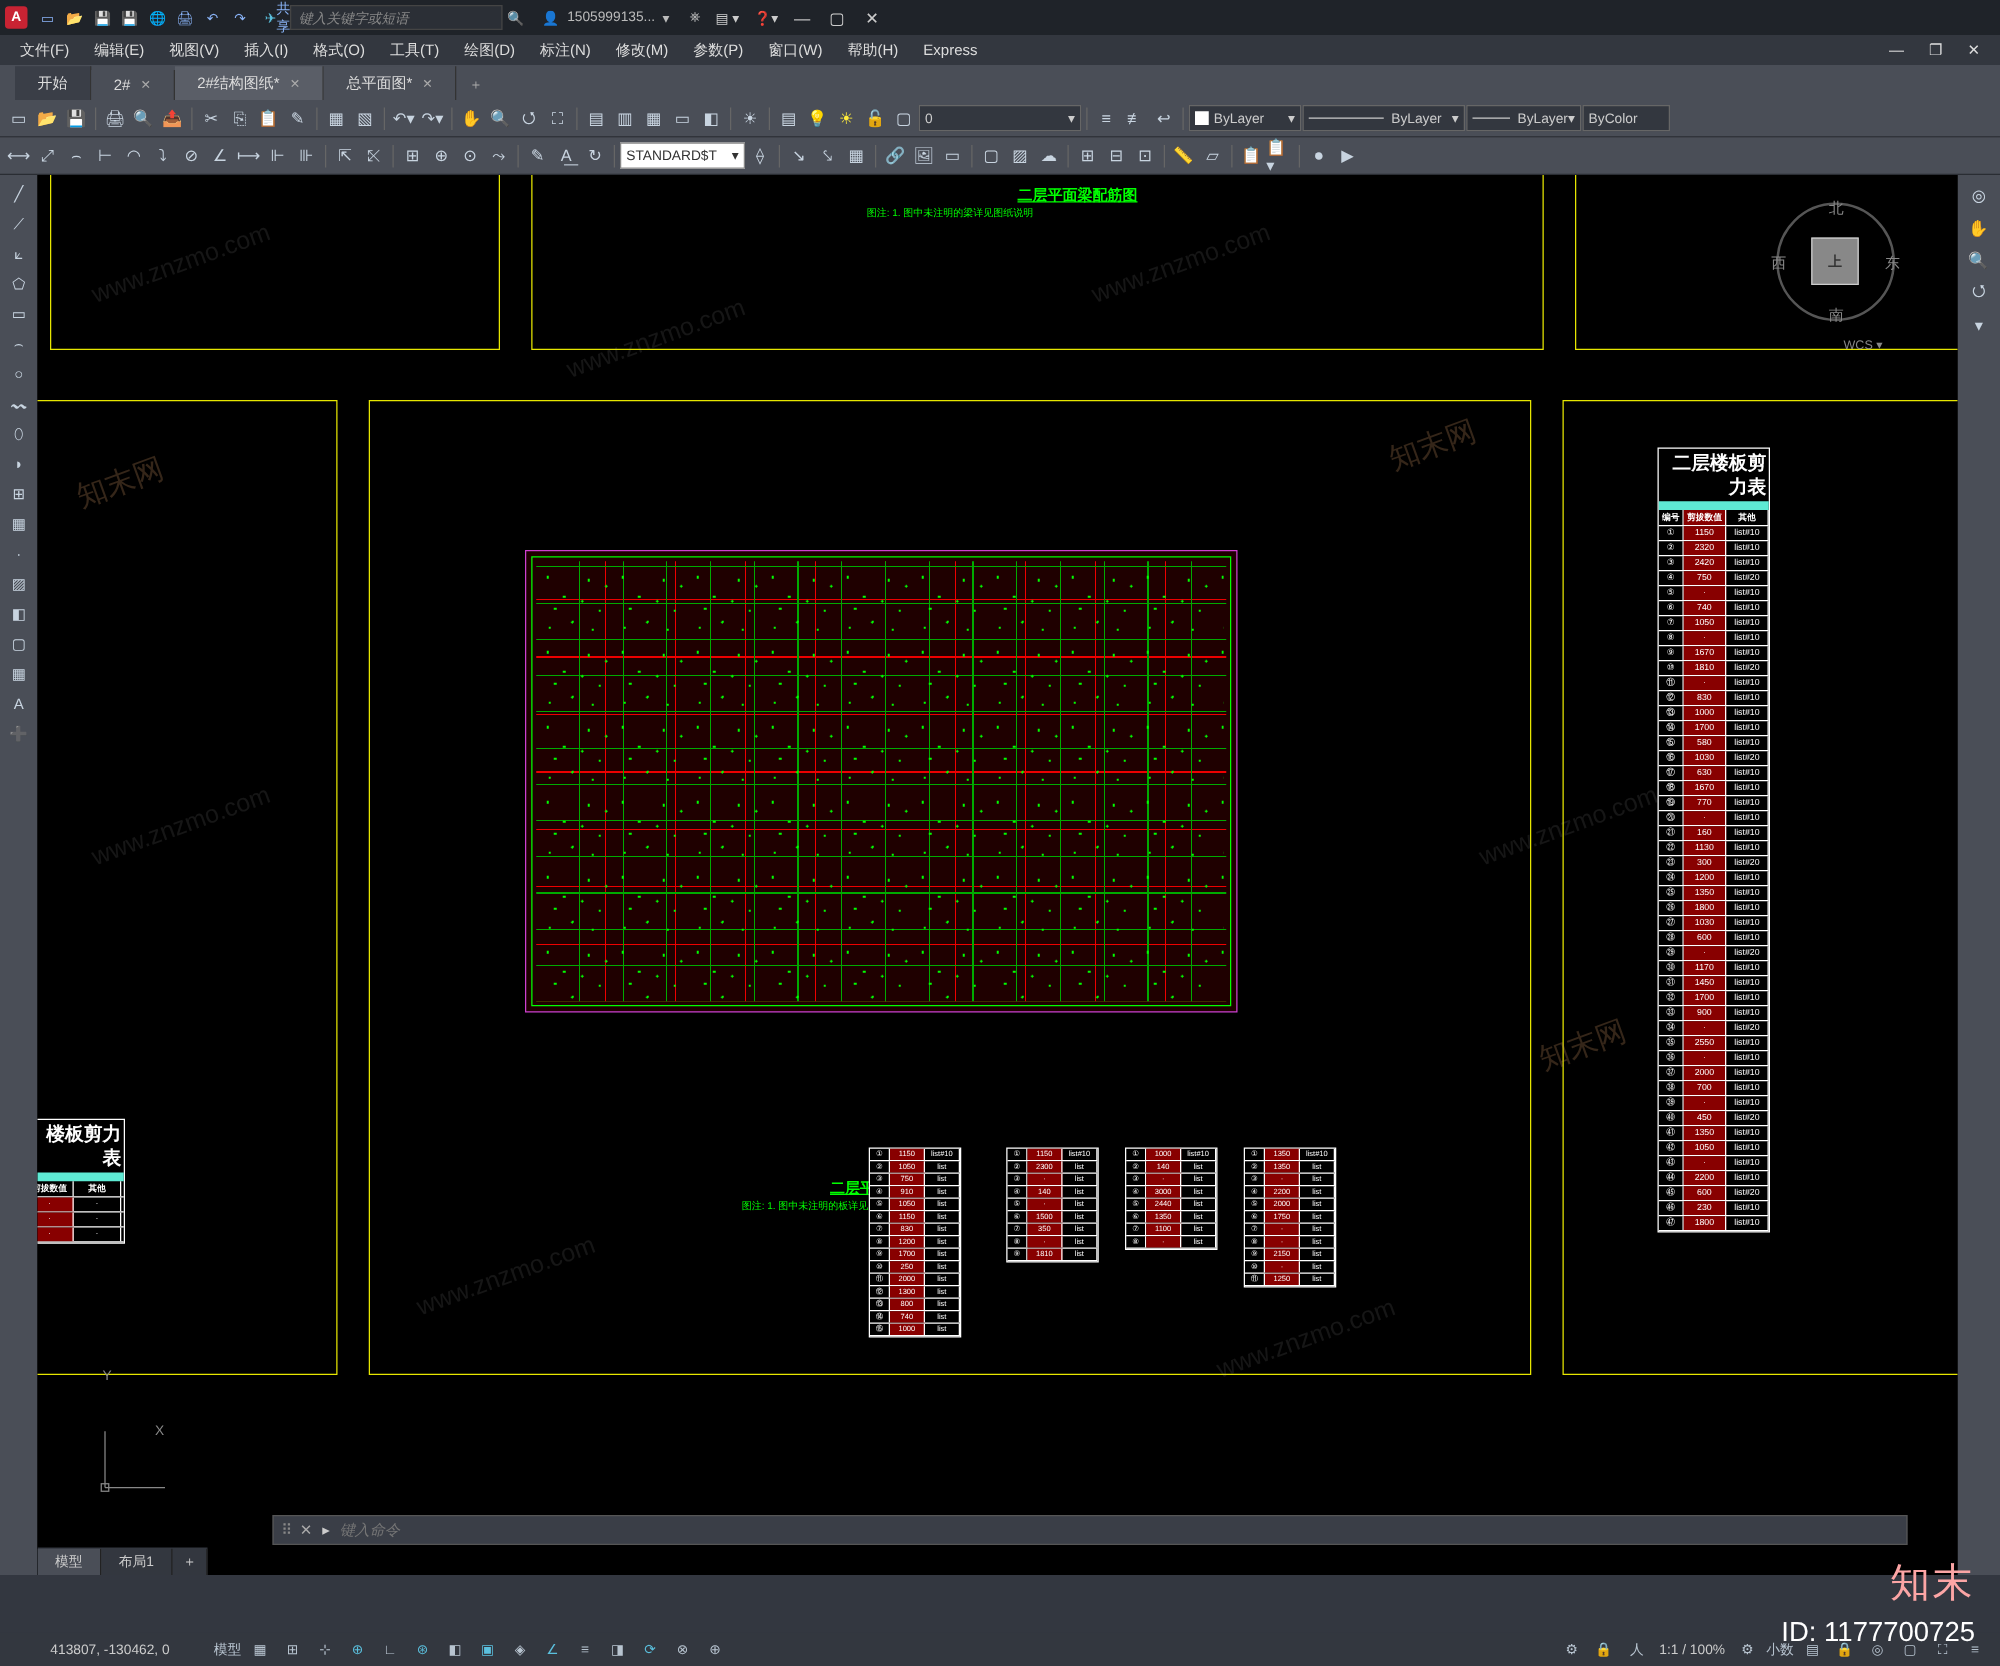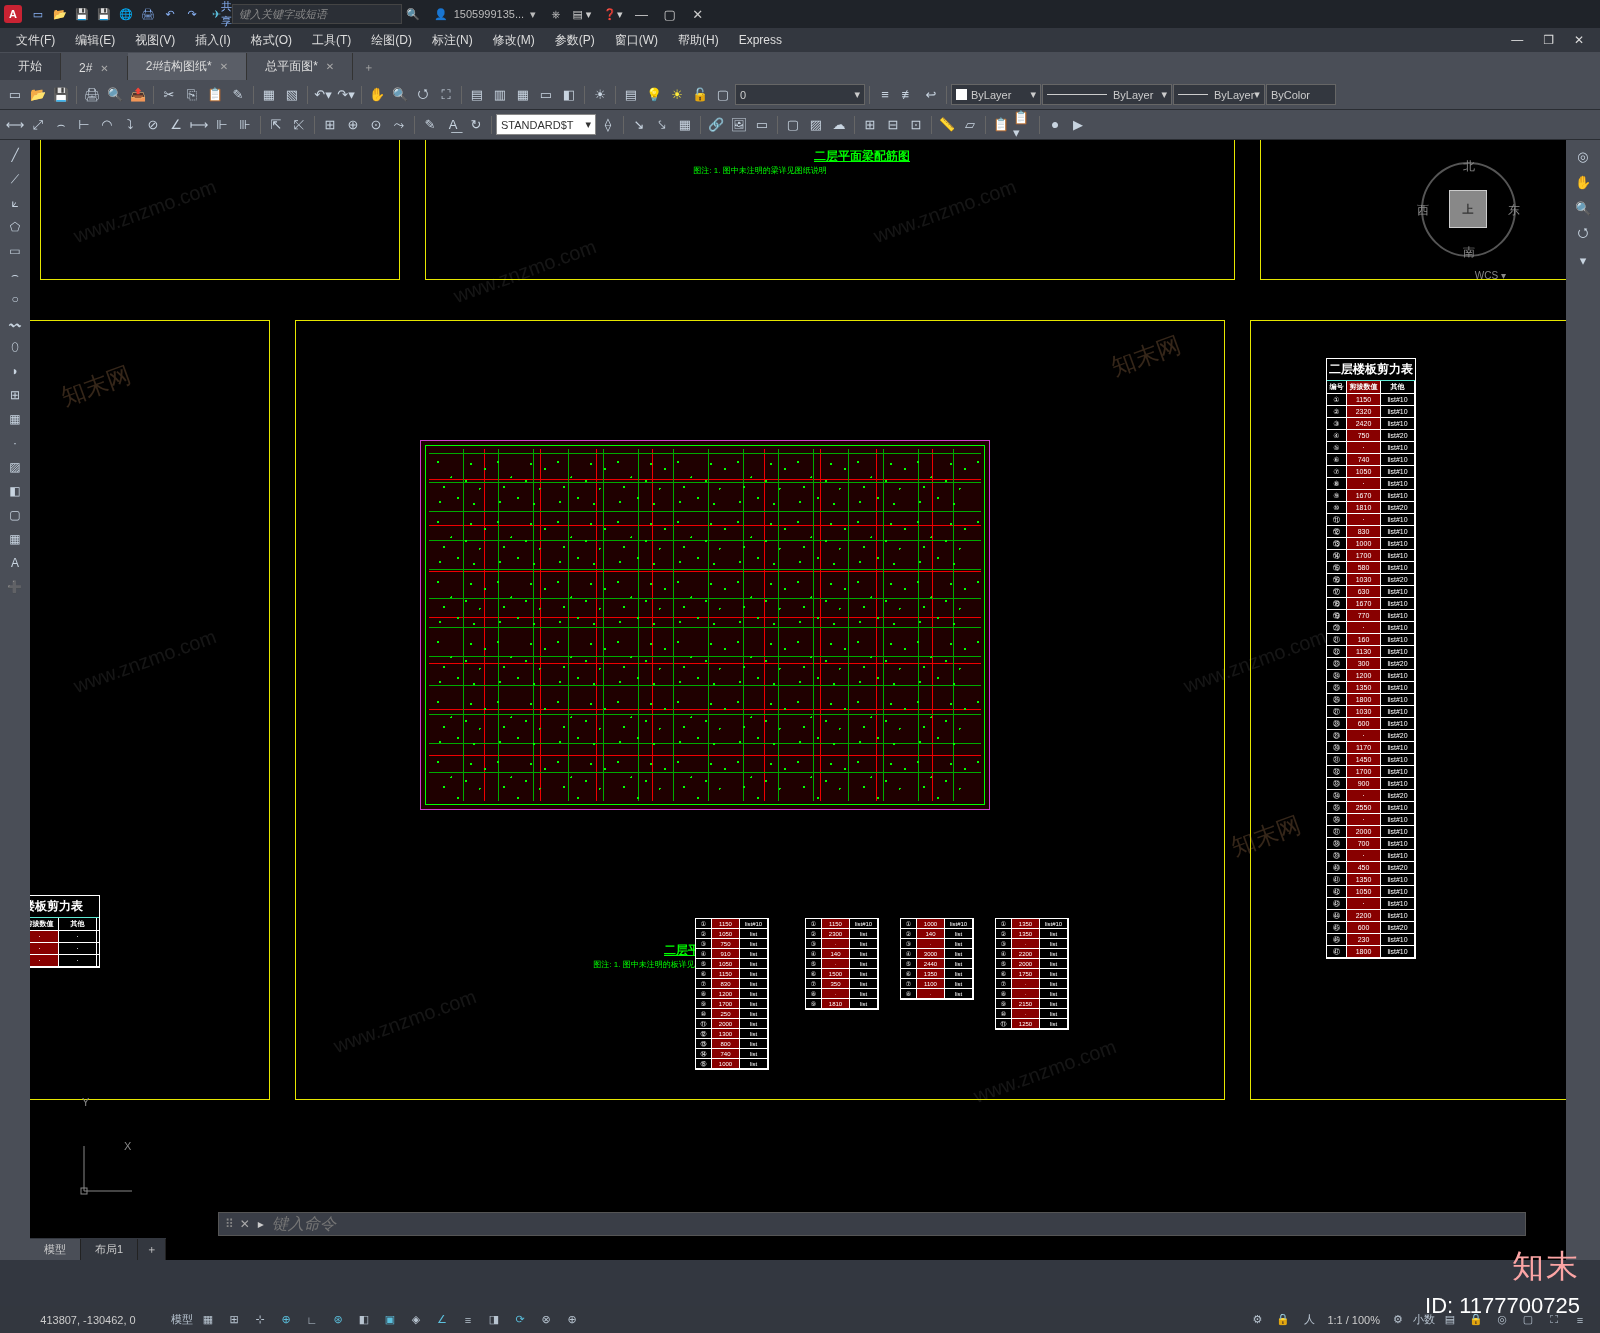--- a/index.html
+++ b/index.html
@@ -10,21 +10,21 @@
 .qat span{width:20px;height:20px;display:flex;align-items:center;justify-content:center;cursor:pointer;color:#8ab4f8}
 .qat .share{margin-left:8px;color:#5bc0de;font-size:11px}
 .title-center{flex:1;text-align:center;color:#aaa}
 .search-box{height:20px;width:170px;background:#2b2f36;border:1px solid #444;padding:0 6px;color:#888;font-style:italic;font-size:11px;display:flex;align-items:center}
 .search-icon{margin-left:4px;width:18px}
 .user{display:flex;align-items:center;gap:6px;margin:0 10px;color:#bbb}
 .winbtns{display:flex;gap:2px}
 .winbtns span{width:26px;height:20px;display:flex;align-items:center;justify-content:center;color:#ccc;font-size:13px}
 .menubar{height:24px;background:#33373f;display:flex;align-items:center;padding:0 6px;gap:0;font-size:12px}
 .menubar span{padding:3px 10px;color:#ddd;cursor:pointer}
-.filetabs{height:28px;background:#4a4e57;display:flex;align-items:flex-end;padding-left:0}
+.filetabs{height:28px;background:#4a4e57;display:flex;align-items:flex-end;padding-left:12px}
 .filetabs .ft{padding:5px 18px;background:#4a4e57;color:#ddd;border-right:1px solid #333;position:relative;font-size:12px;display:flex;align-items:center;gap:8px}
 .filetabs .ft.start{background:#3a3e47}
 .filetabs .ft.active{background:#5a5e67}
 .filetabs .ft .x{font-size:10px;color:#aaa}
 .filetabs .plus{padding:5px 10px;color:#aaa}
 .toolbar1{height:30px;background:#4a4e57;border-bottom:1px solid #2a2d33;display:flex;align-items:center;padding:0 4px;gap:1px}
 .toolbar1 .tb,.toolbar2 .tb{width:22px;height:22px;display:flex;align-items:center;justify-content:center;color:#c8d4e0;font-size:13px;cursor:pointer}
 .toolbar1 .sep,.toolbar2 .sep{width:1px;height:18px;background:#666;margin:0 3px}
 .layer-sel{height:21px;background:#33373f;border:1px solid #666;color:#ccc;font-size:11px;padding:0 4px;display:flex;align-items:center;min-width:90px}
 .layer-sel.wide{min-width:130px}
@@ -37,21 +37,21 @@
 .righttools span{width:26px;height:24px;display:flex;align-items:center;justify-content:center;color:#c8d4e0;font-size:13px;cursor:pointer}
 .canvas{position:absolute;left:30px;right:34px;top:0;bottom:0;background:#000;overflow:hidden}
 .frame{position:absolute;border:1px solid #e6e600}
 .title-green{color:#0f0;font-size:12px;text-align:right;font-weight:bold;text-decoration:underline}
 .title-sub{color:#0f0;font-size:8px;text-align:center}
 .floorplan{position:absolute;left:390px;top:300px;width:570px;height:370px;border:1px solid #d040d0;background:linear-gradient(0deg,rgba(255,0,0,0.12),rgba(255,0,0,0.12))}
 .floorplan::before{content:"";position:absolute;inset:4px;border:1px solid #0f0}
 .fp-grid{position:absolute;inset:8px;background-image:repeating-linear-gradient(0deg,transparent 0,transparent 28px,#0a0 28px,#0a0 29px),repeating-linear-gradient(90deg,transparent 0,transparent 34px,#0a0 34px,#0a0 35px),repeating-linear-gradient(0deg,transparent 0,transparent 45px,#e00 45px,#e00 46px),repeating-linear-gradient(90deg,transparent 0,transparent 55px,#e00 55px,#e00 56px)}
 .fp-noise{position:absolute;inset:10px;background-image:radial-gradient(circle at 12% 18%,#0f0 1px,transparent 1px),radial-gradient(circle at 34% 44%,#0f0 1px,transparent 1px),radial-gradient(circle at 67% 22%,#0f0 1px,transparent 1px),radial-gradient(circle at 81% 63%,#0f0 1px,transparent 1px),radial-gradient(circle at 45% 78%,#0f0 1px,transparent 1px),radial-gradient(circle at 22% 60%,#0f0 1px,transparent 1px),radial-gradient(circle at 58% 50%,#0f0 1px,transparent 1px),radial-gradient(circle at 90% 30%,#0f0 1px,transparent 1px),radial-gradient(circle at 15% 85%,#0f0 1px,transparent 1px),radial-gradient(circle at 72% 88%,#0f0 1px,transparent 1px);background-size:60px 60px}
 .schedule{position:absolute;background:#000;border:1px solid #fff;font-size:7px;color:#fff}
-.schedule .sch-title{text-align:left;font-size:12px;padding:2px;border-bottom:1px solid #5eead4;font-weight:bold}
+.schedule .sch-title{text-align:right;font-size:15px;padding:2px;border-bottom:7px solid #5eead4;font-weight:bold}
 .schedule .sch-head{display:flex;border-bottom:1px solid #fff}
 .schedule .sch-head div{padding:1px 2px;border-right:1px solid #fff;text-align:center;font-weight:bold}
 .schedule .sch-row{display:flex;border-bottom:1px solid #fff;height:12px}
 .schedule .sch-row div{border-right:1px solid #fff;text-align:center;line-height:12px;overflow:hidden}
 .schedule .c1{width:20px}
 .schedule .c2{width:34px;background:#800;color:#fff}
 .schedule .c3{width:34px}
 .mini-sch{position:absolute;border:1px solid #fff;background:#000;font-size:6px}
 .mini-sch .mrow{display:flex;height:10px;border-bottom:1px solid #fff}
 .mini-sch .mrow div{border-right:1px solid #fff;line-height:10px;text-align:center;overflow:hidden}
@@ -63,21 +63,21 @@
 .viewcube .cube{position:absolute;left:28px;top:28px;width:38px;height:38px;background:#888;border:1px solid #ccc;display:flex;align-items:center;justify-content:center;color:#333;font-size:11px;font-weight:bold}
 .viewcube .dir{position:absolute;color:#888;font-size:12px}
 .wcs-label{position:absolute;right:60px;top:130px;color:#888;font-size:10px}
 .ucs{position:absolute;left:44px;bottom:52px;color:#888;font-size:11px}
 .ucs .y{position:absolute;left:8px;top:-40px}
 .ucs .x{position:absolute;left:50px;top:4px}
 .ucs svg{overflow:visible}
 .cmdline{position:absolute;left:188px;bottom:24px;right:40px;height:24px;background:#3a3e47;border:1px solid #555;display:flex;align-items:center;padding:0 6px;gap:8px;color:#999;font-size:12px}
 .cmdline .handle{color:#888;letter-spacing:-2px}
 .cmdline .prompt{color:#ccc}
-.cmdline input{flex:1;background:transparent;border:none;color:#999;font-style:italic;font-size:16px;outline:none}
+.cmdline input{flex:1;background:transparent;border:none;color:#999;font-style:italic;font-size:12px;outline:none}
 .layout-tabs{position:absolute;left:0;bottom:0;height:22px;background:#33373f;display:flex;align-items:center;font-size:11px}
 .layout-tabs span{padding:3px 14px;color:#ccc;border-right:1px solid #222;cursor:pointer}
 .layout-tabs span.active{background:#4a4e57}
 .layout-tabs .plus{padding:3px 8px}
 .statusbar{height:27px;background:#33373f;display:flex;align-items:center;padding:0 8px;font-size:11px;color:#ccc;gap:2px;position:absolute;bottom:0;left:0;right:0}
 .statusbar .coords{min-width:160px;text-align:center}
 .statusbar .sb{width:24px;height:22px;display:flex;align-items:center;justify-content:center;cursor:pointer;color:#b8c4d0}
 .statusbar .sb.on{color:#5bc0de}
 .statusbar .spacer{flex:1}
 .statusbar .zoom{padding:0 4px}

